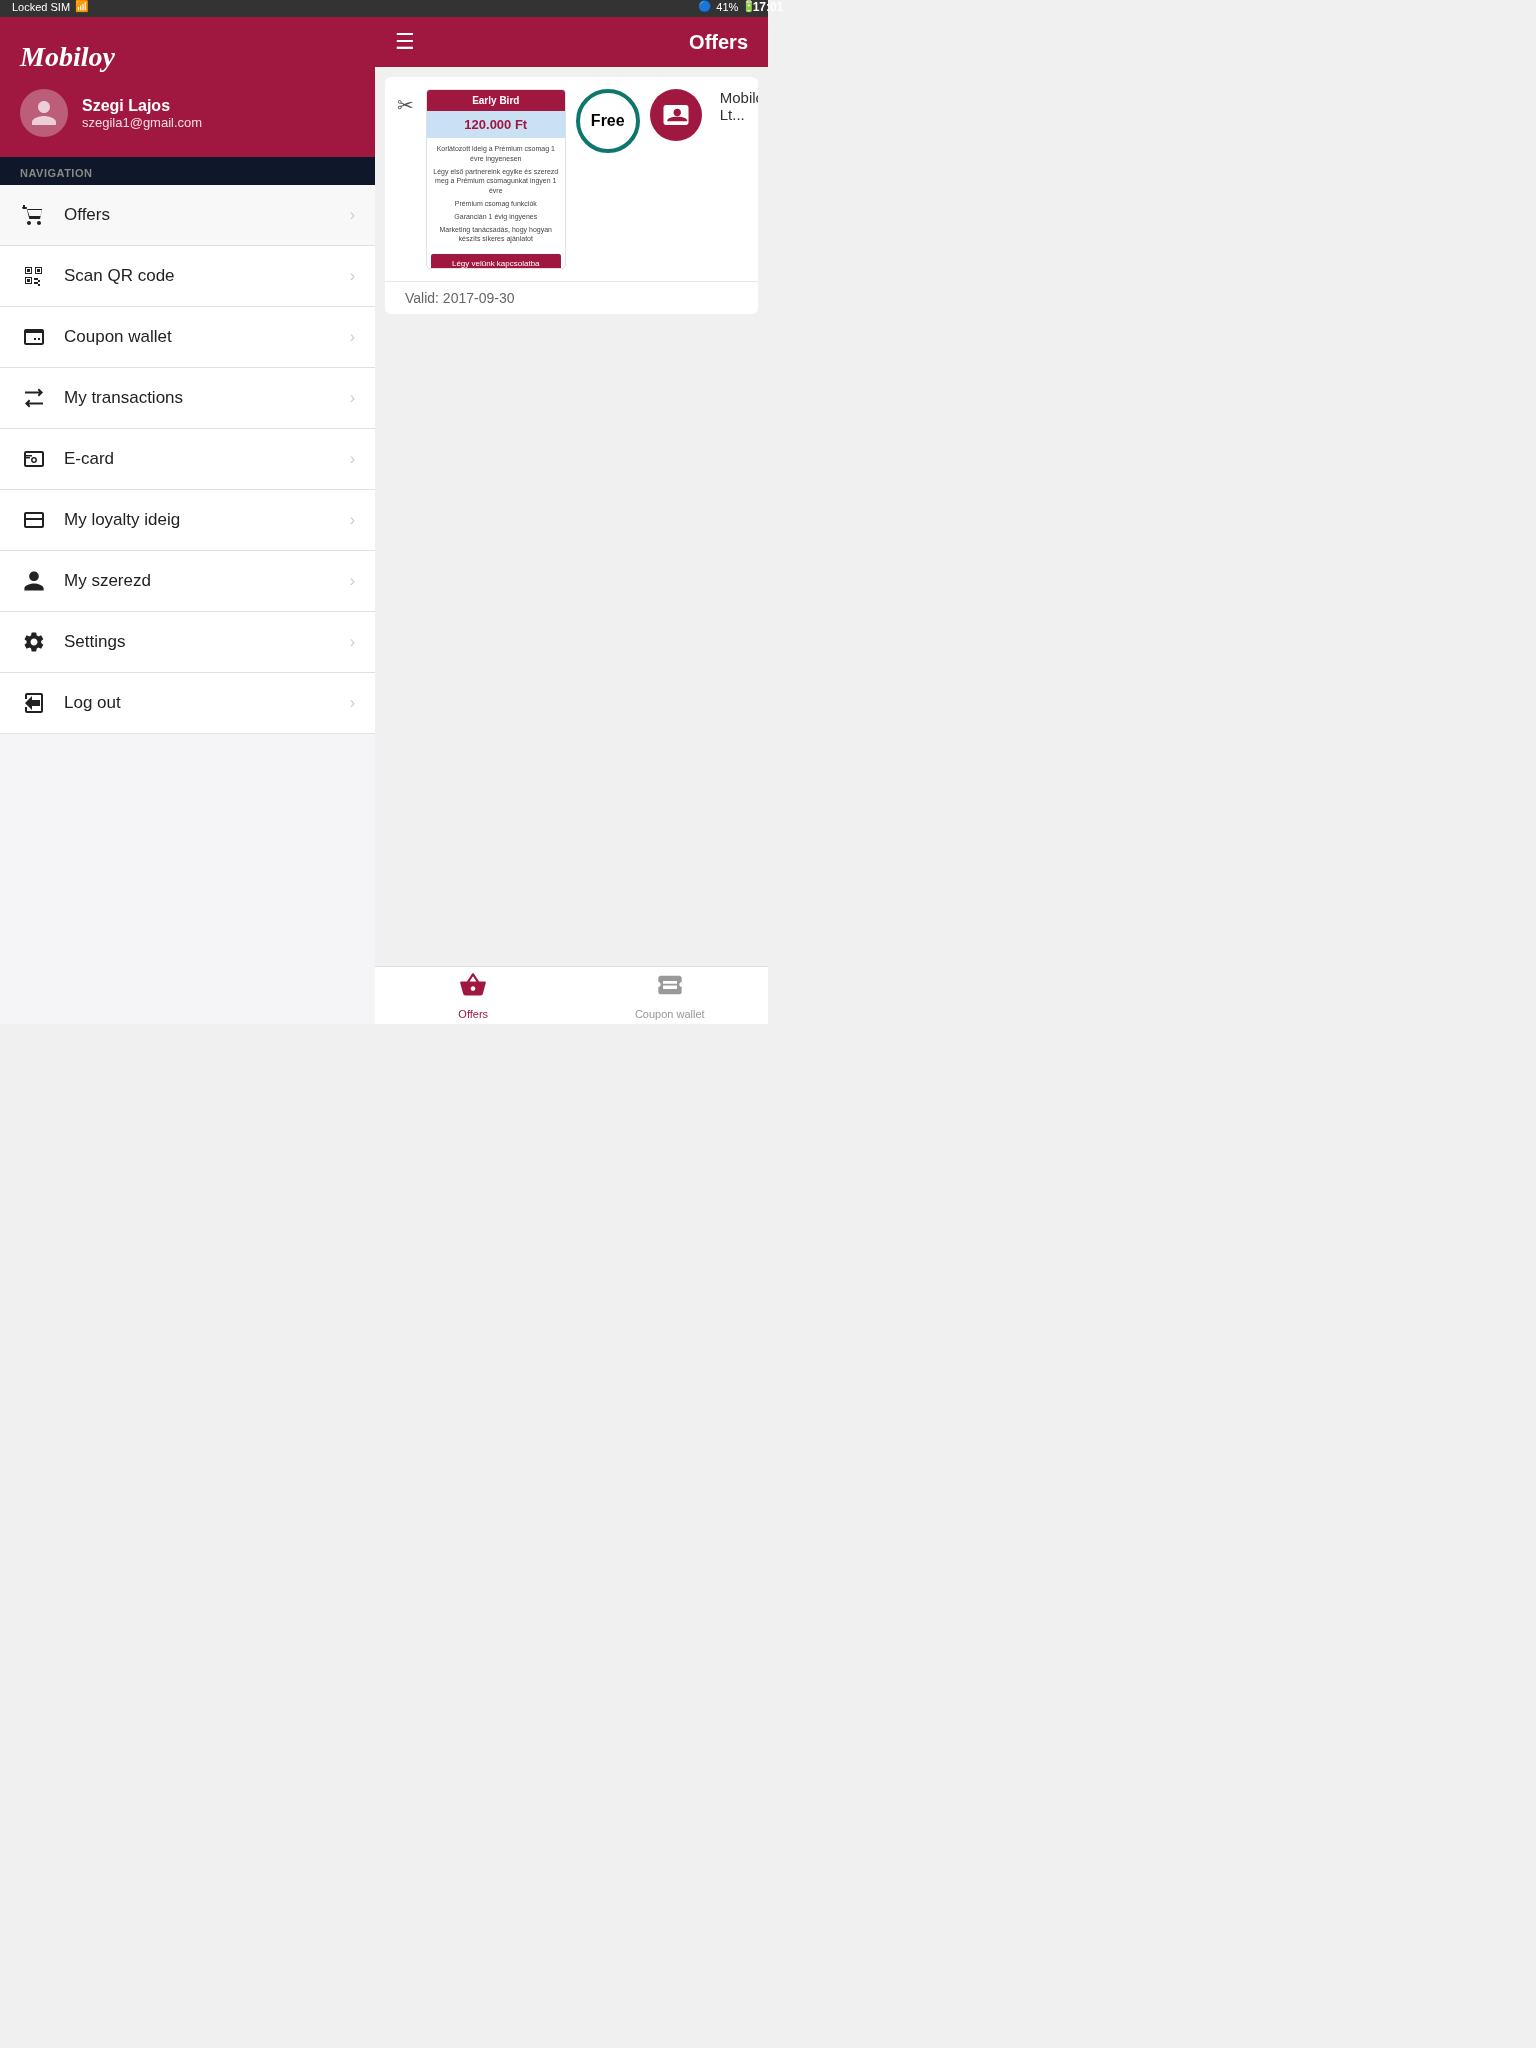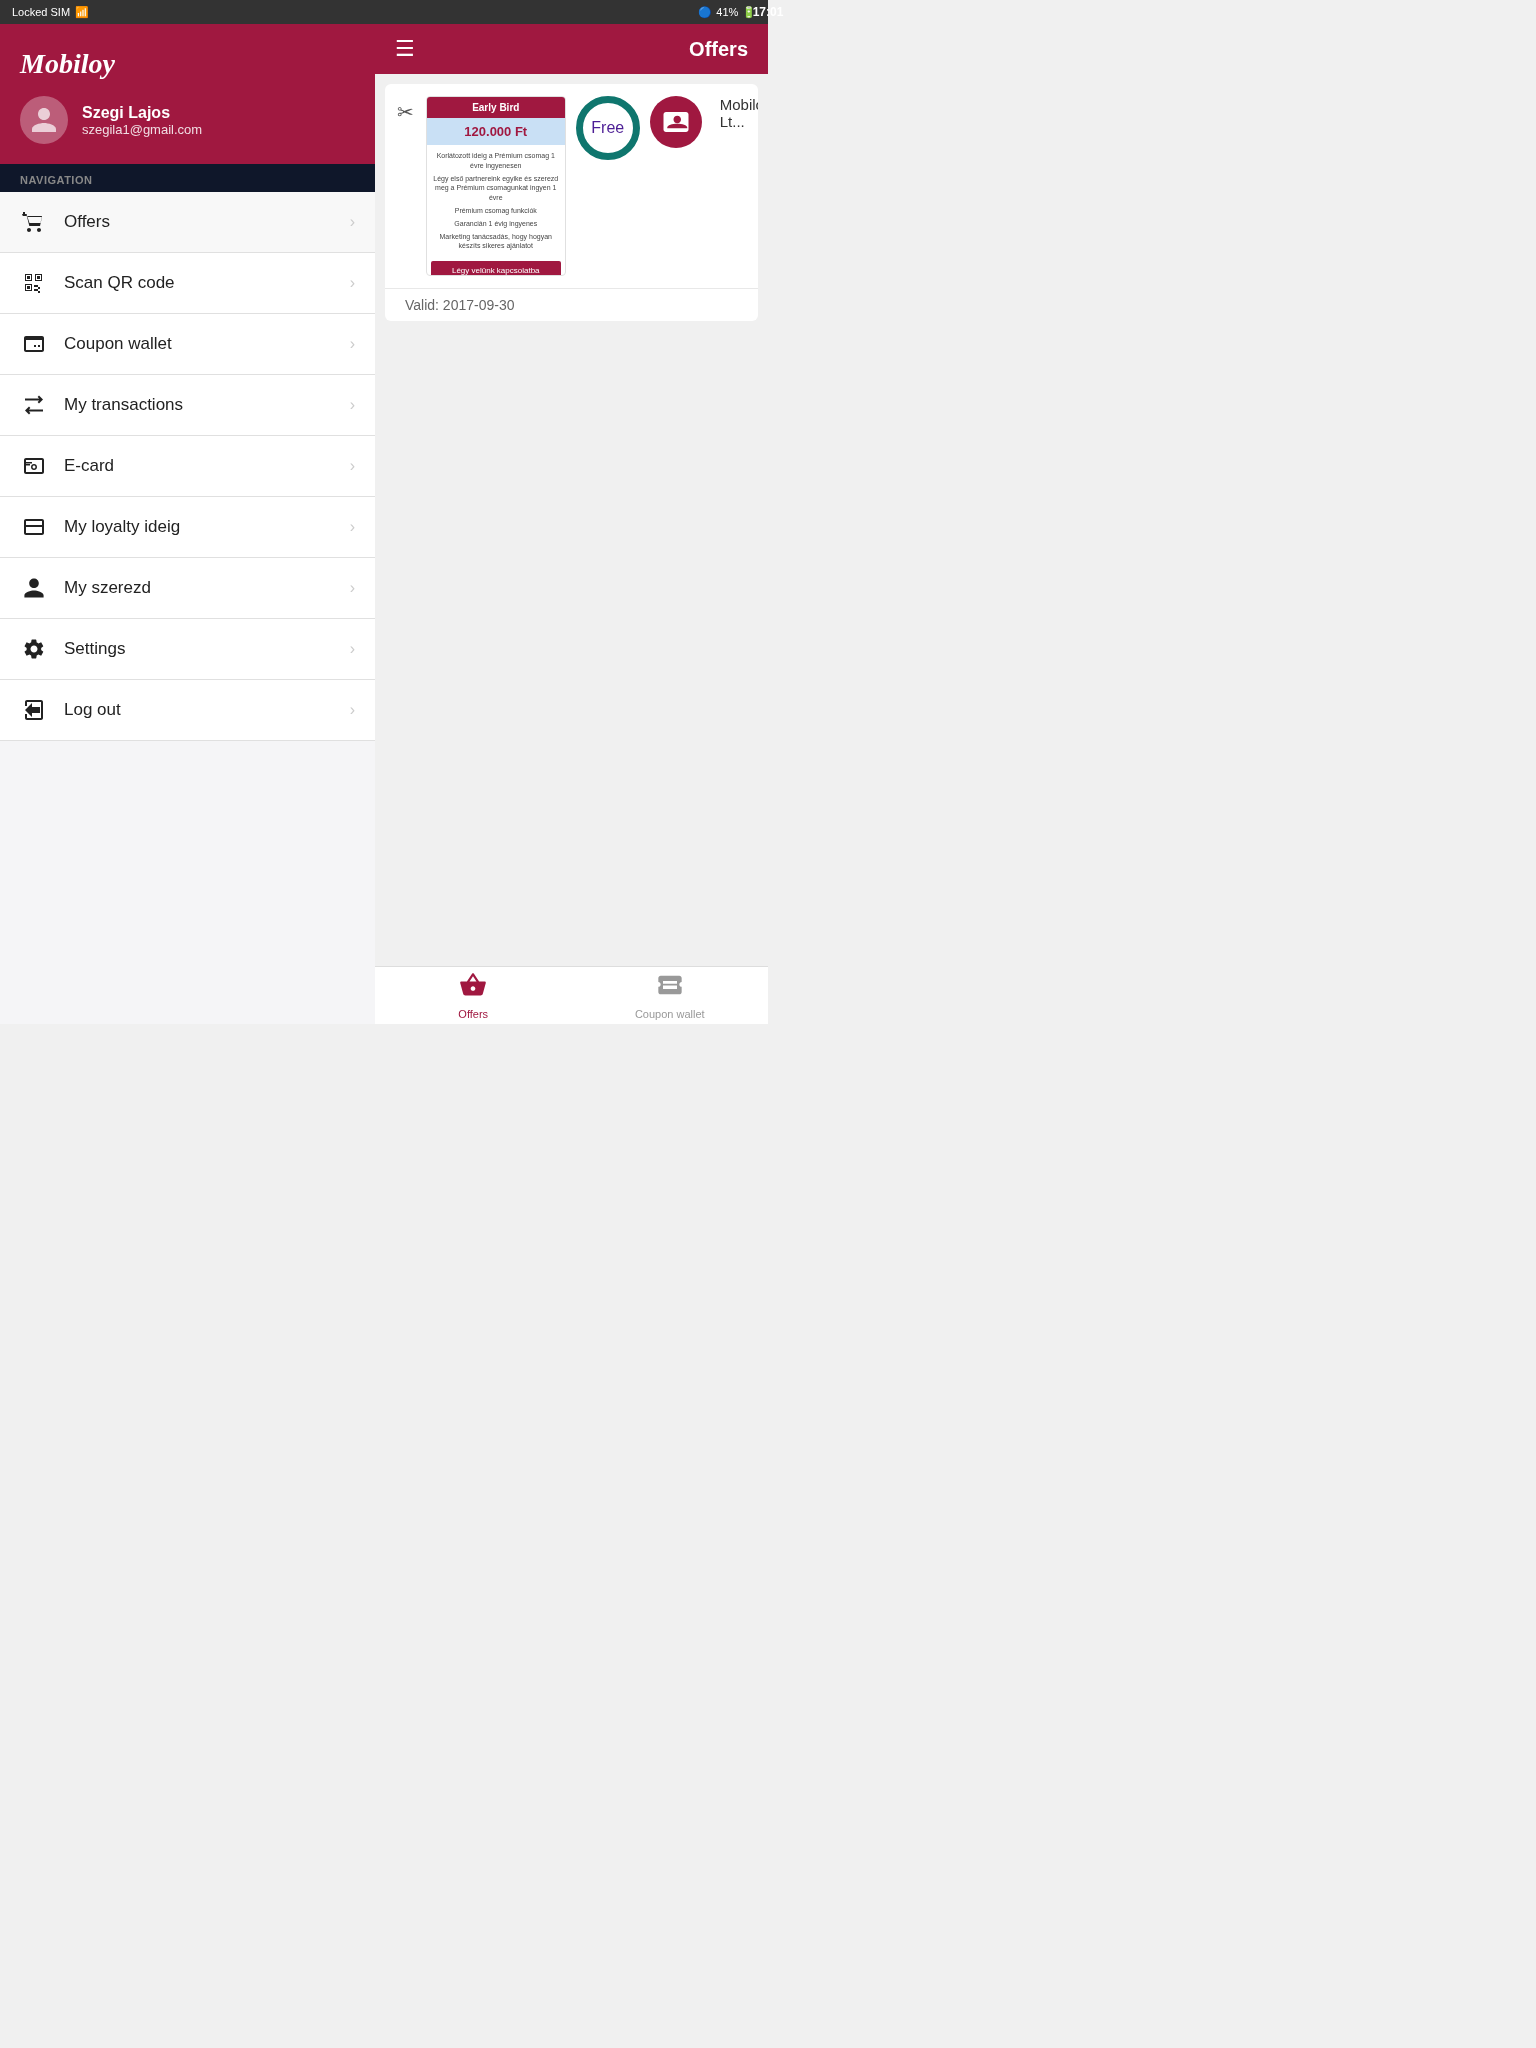--- a/index.html
+++ b/index.html
@@ -9,24 +9,24 @@
       height: 1024px;
       overflow: hidden;
       font-family: -apple-system, 'Helvetica Neue', Arial, sans-serif;
       background: #f0f0f0;
       display: flex;
       flex-direction: column;
     }
 
     
     .status-bar {
-      height: 24px;
+      height: 17px;
       background: #333;
       display: flex;
-      align-items: center;
+      align-items: flex-start;
       justify-content: space-between;
       padding: 0 12px;
       font-size: 11px;
       color: white;
       flex-shrink: 0;
     }
     .status-bar-left { display: flex; align-items: center; gap: 5px; }
     .status-bar-center { position: absolute; left: 50%; transform: translateX(-50%); font-size: 12px; font-weight: 600; }
     .status-bar-right { display: flex; align-items: center; gap: 4px; }
 
@@ -247,27 +247,27 @@
       padding: 5px;
       font-size: 8px;
       margin: 4px;
       border-radius: 2px;
     }
 
     .free-badge {
       width: 64px;
       height: 64px;
       border-radius: 32px;
-      border: 7px solid #0f766e;
+      border: 4px solid #0f766e;
       display: flex;
       align-items: center;
       justify-content: center;
-      color: #4c1d95;
+      color: #000000;
       font-size: 16px;
-      font-weight: 400;
+      font-weight: 700;
       flex-shrink: 0;
     }
 
     .mobiloy-badge {
       width: 52px;
       height: 52px;
       border-radius: 26px;
       background: #a01840;
       display: flex;
       align-items: center;

